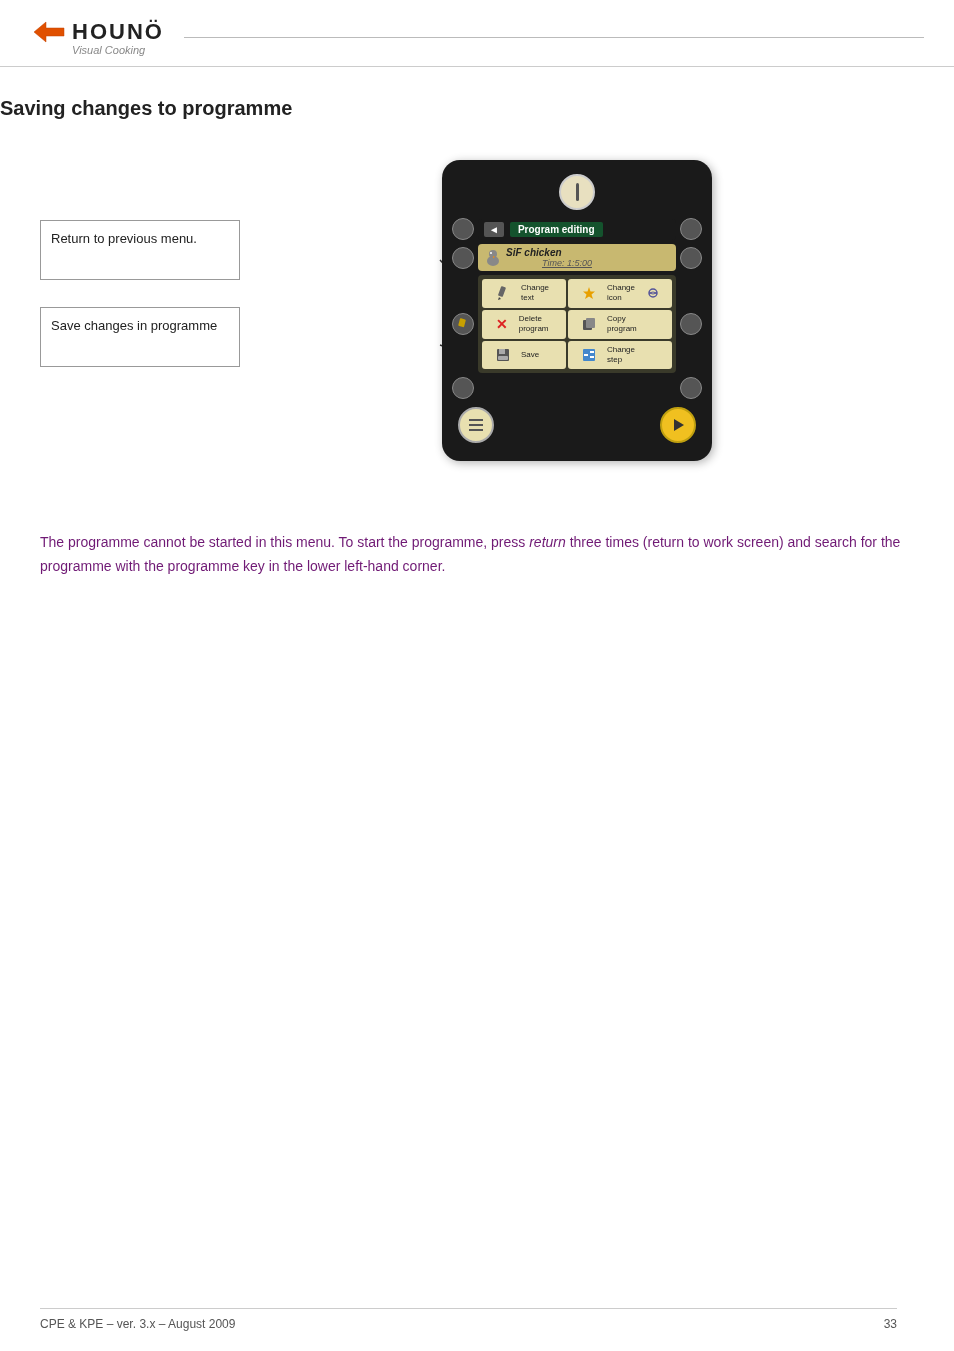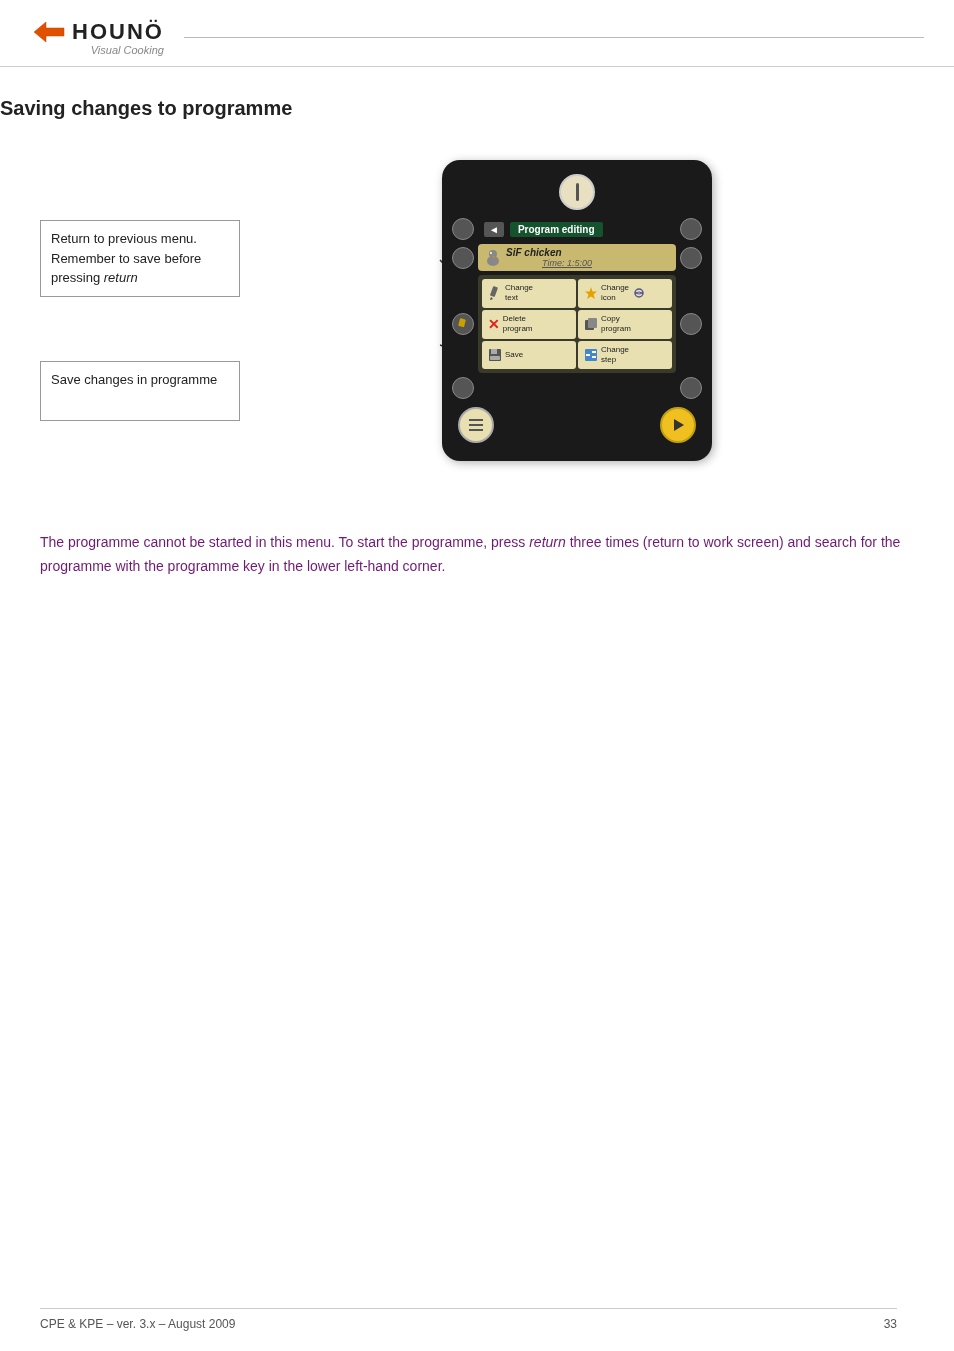--- a/index.html
+++ b/index.html
@@ -16,21 +16,21 @@
     
     .header {
       display: flex;
       align-items: center;
       padding: 18px 30px 10px 30px;
       border-bottom: 1px solid #ccc;
     }
     .logo-container {
       display: flex;
       flex-direction: column;
-      align-items: flex-end;
+      align-items: flex-start;
     }
     .logo-brand {
       display: flex;
       align-items: center;
       gap: 4px;
     }
     .logo-icon {
       width: 38px;
       height: 28px;
     }
@@ -68,21 +68,21 @@
       flex-direction: row;
       padding: 0 40px;
       gap: 0;
       margin-bottom: 40px;
     }
 
     
     .callouts {
       display: flex;
       flex-direction: column;
-      gap: 64px;
+      gap: 27px;
       width: 200px;
       padding-top: 60px;
     }
 
     .callout-box {
       border: 1px solid #999;
       padding: 8px 10px;
       font-size: 13px;
       line-height: 1.5;
       background: #fff;
@@ -213,24 +213,24 @@
       display: grid;
       grid-template-columns: 1fr 1fr;
       gap: 2px;
       padding: 4px;
       background: #3a3a2a;
     }
 
     .menu-item {
       background: #e8e0b0;
       border-radius: 3px;
-      padding: 4px 6px;
-      display: flex;
-      align-items: center;
-      gap: 3px;
+      padding: 4px 14px;
+      display: flex;
+      align-items: center;
+      gap: 11px;
       min-height: 28px;
     }
 
     .menu-item-text {
       font-size: 8px;
       color: #222;
       line-height: 1.3;
     }
 
     
@@ -315,21 +315,20 @@
 </div>
 
 <div class="page-title">Saving changes to programme</div>
 
 <div class="scene-container">
   <div class="main-content">
 
     <div class="callouts">
       <div class="callout-box">
         <span>Return to previous menu.</span><br>
-        <span>Remember to save before pressing <em>return</em></span>
       </div>
       <div class="callout-box">
         <span>Save changes in programme</span>
       </div>
     </div>
 
     <div class="device-wrapper">
 
       <svg style="position:absolute;left:0;top:0;width:100%;height:100%;pointer-events:none;overflow:visible;">
 

